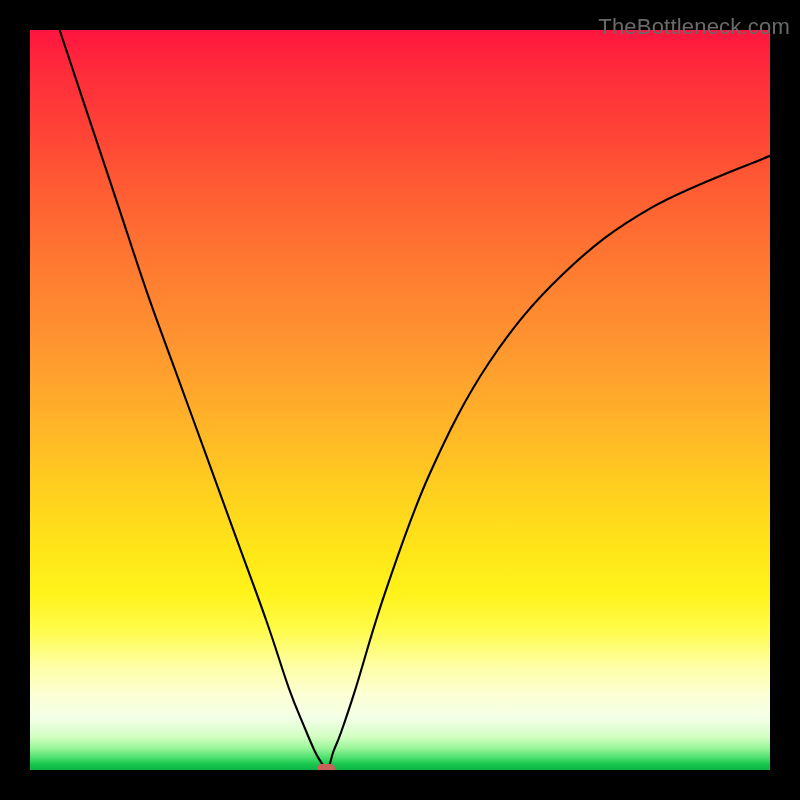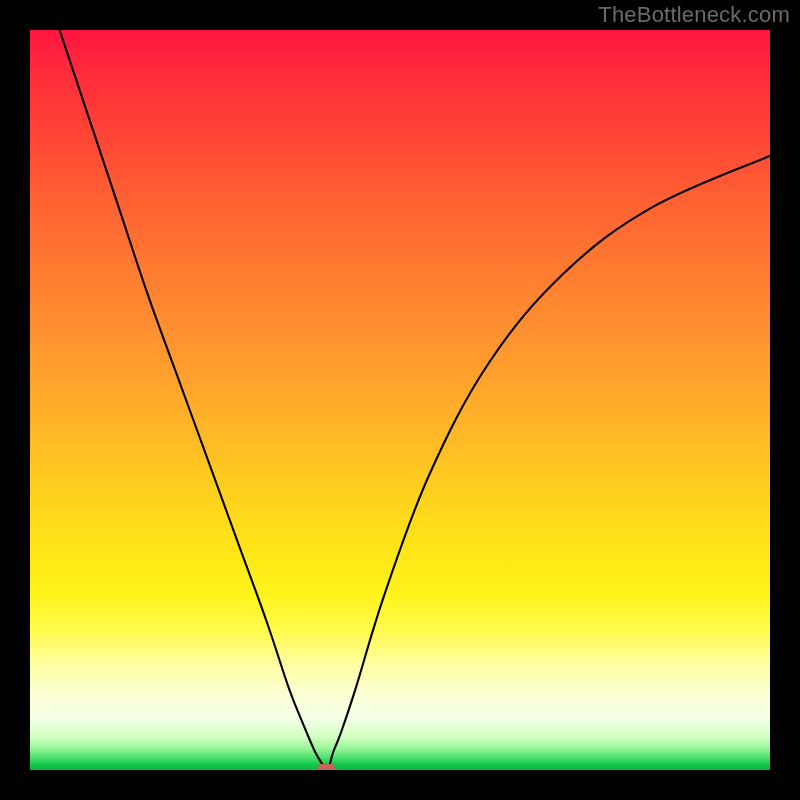--- a/index.html
+++ b/index.html
@@ -12,21 +12,21 @@
     font-family: Arial, Helvetica, sans-serif;
   }
   .frame {
     position: relative;
     width: 800px;
     height: 800px;
     background: #000;
   }
   .watermark {
     position: absolute;
-    top: 2px;
+    top: 14px;
     right: 10px;
     color: #6a6a6a;
     font-size: 22px;
     letter-spacing: 0.2px;
     z-index: 5;
   }
   
   .plot {
     position: absolute;
     left: 30px;

